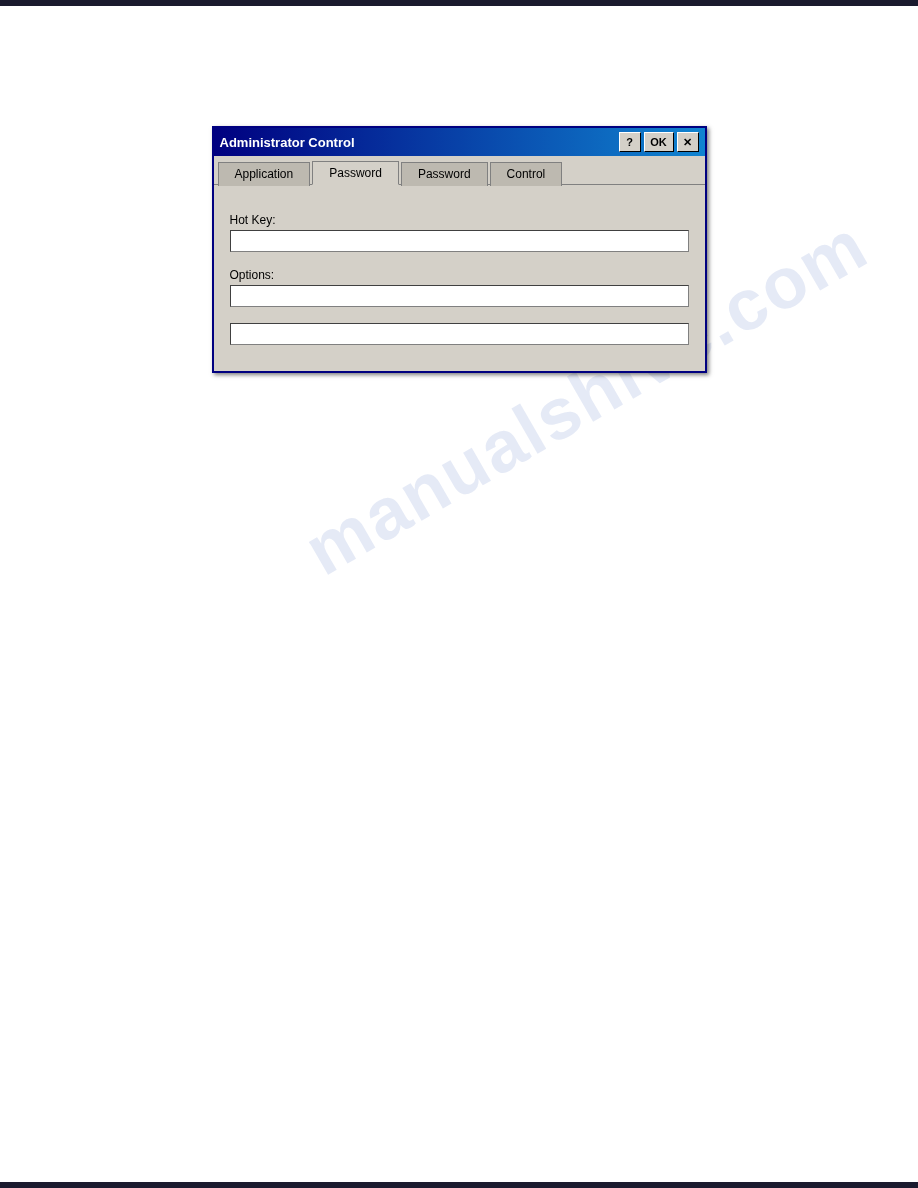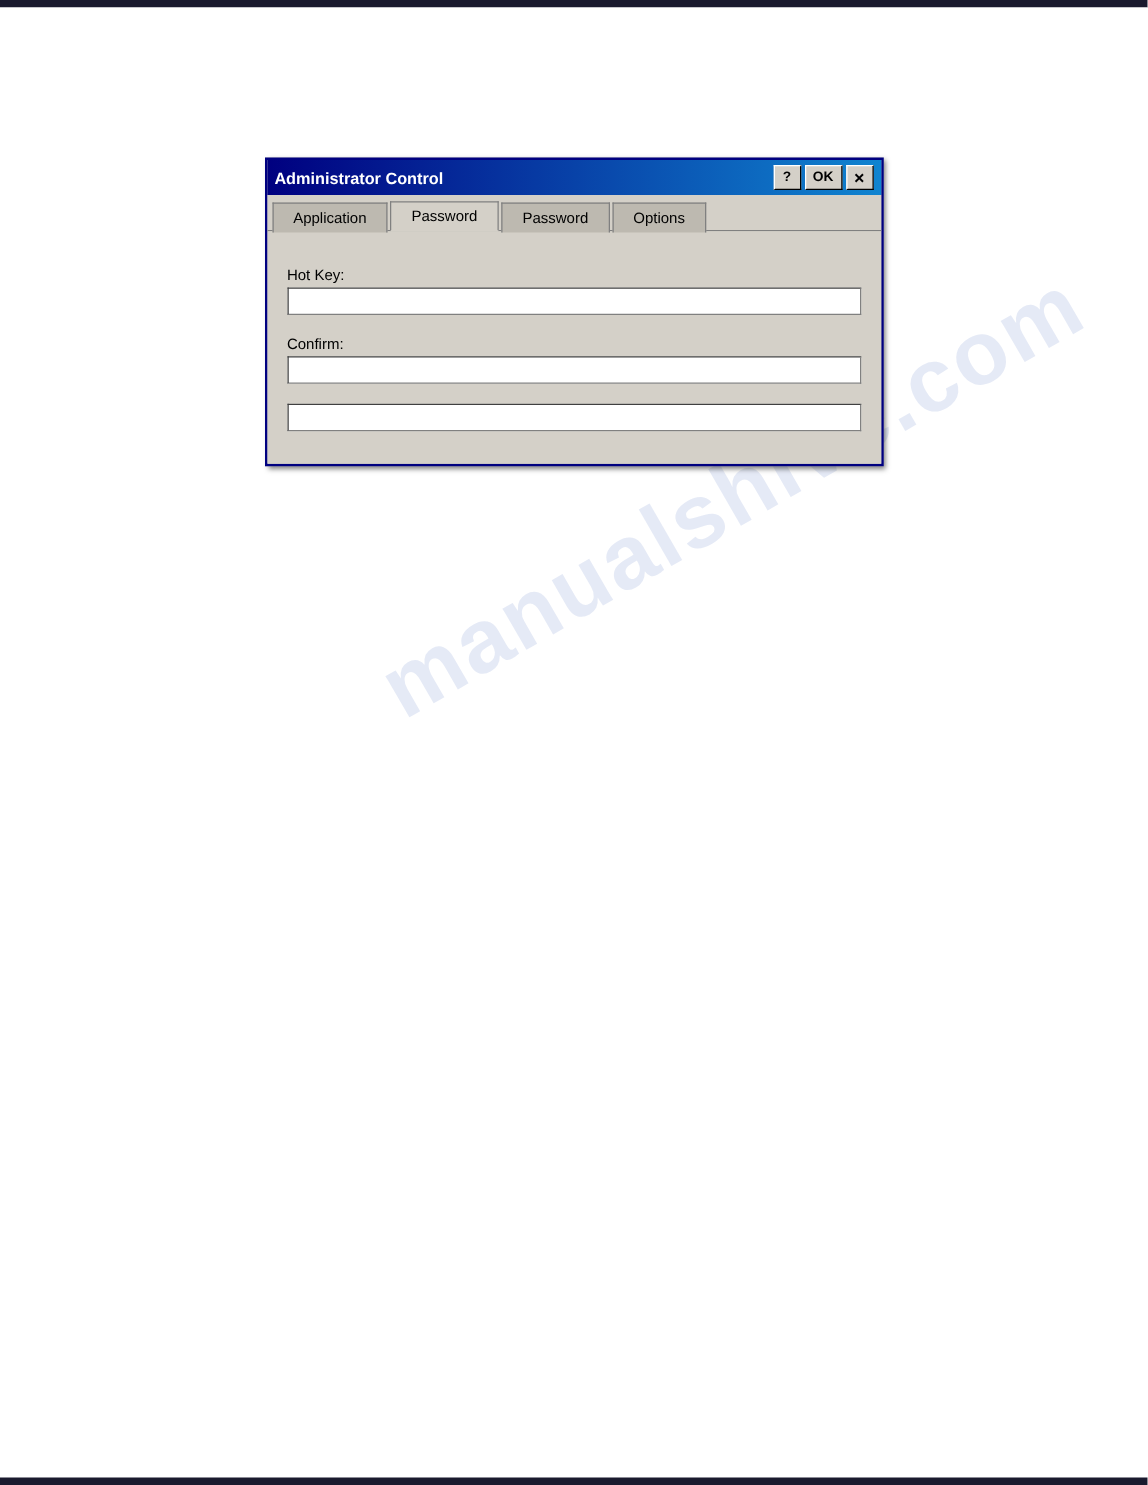--- a/index.html
+++ b/index.html
@@ -211,32 +211,32 @@
         <button class="title-btn">?</button>
         <button class="title-btn-ok">OK</button>
         <button class="title-btn">✕</button>
       </div>
     </div>
 
     <div class="tab-strip">
       <div class="tab">Application</div>
       <div class="tab active">Password</div>
       <div class="tab">Password</div>
-      <div class="tab">Options</div>
+      <div class="tab">Control</div>
     </div>
 
     <div class="dialog-body">
 
       <div class="field-group">
         <label class="field-label">Hot Key:</label>
         <input class="field-input" type="text" style="">
       </div>
 
       <div class="field-group">
-        <label class="field-label">Confirm:</label>
+        <label class="field-label">Options:</label>
         <input class="field-input" type="password" style="">
       </div>
 
       <div class="field-group">
         <input class="field-input" type="password" style="">
       </div>
 
     </div>
   </div>
 

